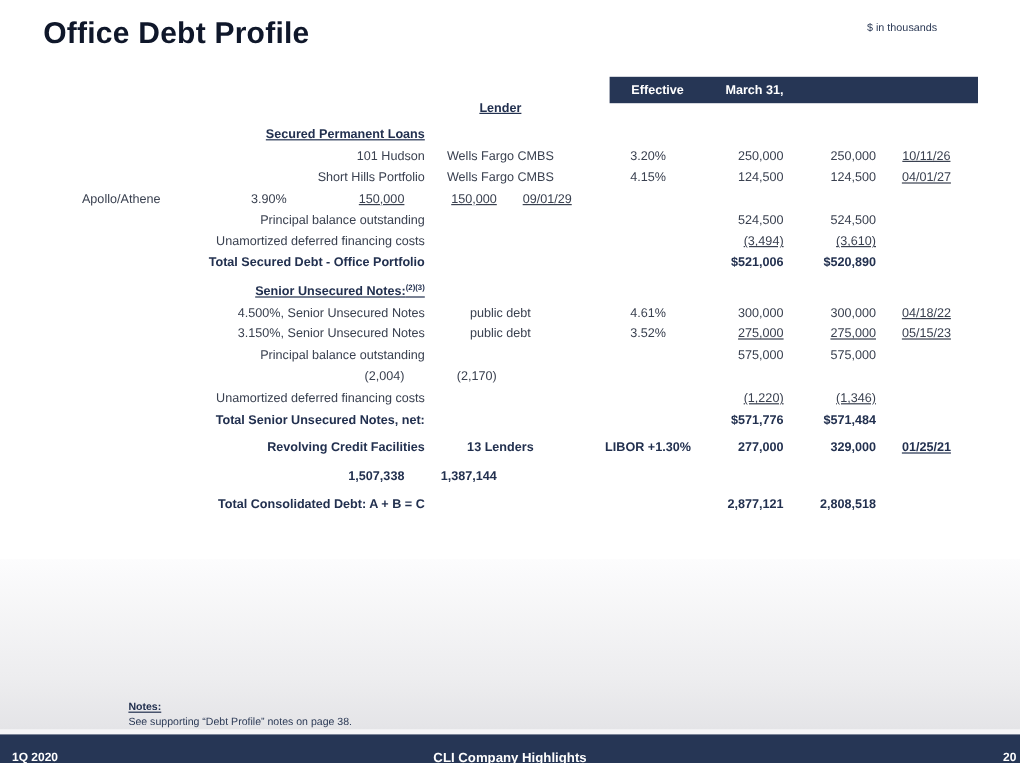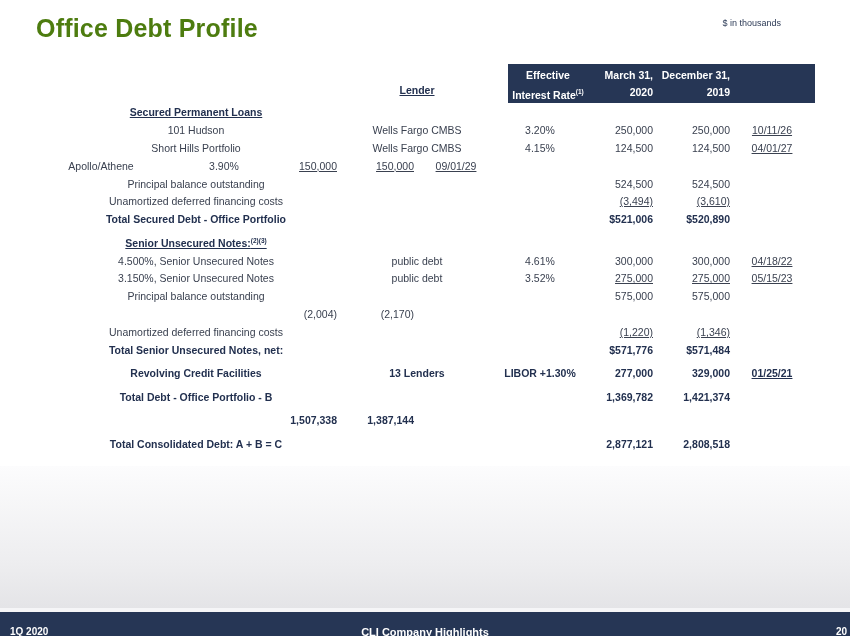--- a/index.html
+++ b/index.html
@@ -5,55 +5,55 @@
   * { margin:0; padding:0; box-sizing:border-box; }
   html,body { background:#888; }
   .slide {
     position:relative; width:850px; height:636px;
     background:#ffffff; overflow:hidden;
     font-family:"Liberation Sans", sans-serif;
     color:#3a4150;
   }
   .title {
     position:absolute; left:36px; top:14px;
-    font-size:25px; font-weight:700; color:#4d7c0f;
+    font-size:25px; font-weight:700; color:#0f172a;
     letter-spacing:0.2px;
   }
   .units {
     position:absolute; top:18px; right:69px;
     font-size:9px; color:#2c3a56;
   }
   
   .lender-head {
     position:absolute; left:354px; top:84px; width:126px;
     text-align:center; font-size:10.5px; font-weight:700;
     color:#22304f; text-decoration:underline;
   }
   .head-box {
-    position:absolute; left:508px; top:64px; width:307px; height:39px;
+    position:absolute; left:508px; top:64px; width:307px; height:22px;
     background:#263655;
   }
   .head-cell {
     position:absolute; top:0; height:100%;
     color:#ffffff; font-weight:700; font-size:10.5px;
     line-height:16.5px; padding-top:3px;
   }
   .h-rate { left:2px;  width:76px;  text-align:center; }
   .h-2020 { left:84px; width:61px;  text-align:right; }
   .h-2019 { left:150px;width:72px;  text-align:right; }
   .h-mat  { left:226px;width:74px;  text-align:center; }
   .head-cell sup { font-size:6.5px; }
   
   .tbody { position:absolute; left:38px; top:103px; width:790px; }
   .trow { display:flex; height:17.9px; align-items:center; font-size:10.5px; }
   .trow.gap { margin-top:5.5px; }
   .trow.bold { font-weight:700; color:#22304f; }
   .cell { display:block; white-space:nowrap; }
   .cell .u { text-decoration:underline; }
-  .c-label    { width:316px; text-align:center; }
+  .c-label    { width:316px; text-align:right; }
   .c-label sup{ font-size:6.5px; }
   .c-lender   { width:126px; text-align:center; }
   .c-rate     { width:120px; text-align:center; }
   .c-v2020    { width:53px;  text-align:right; }
   .c-v2019    { width:57px;  margin-left:20px; text-align:right; }
   .c-maturity { width:72px;  margin-left:6px;  text-align:center;text-decoration:underline; }
   
   .gray-band {
     position:absolute; left:0; top:466px; width:850px; height:142px;
     background:linear-gradient(180deg,#fcfcfd 0%,#ededef 70%,#e4e4e7 100%);
@@ -89,24 +89,20 @@
 
   <div class="head-box">
     <div class="head-cell h-rate">
       <span>Effective</span><br>
       <span>Interest Rate</span><sup>(1)</sup>
     </div>
     <div class="head-cell h-2020">
       <span>March 31,</span><br>
       <span>2020</span>
     </div>
-    <div class="head-cell h-2019">
-      <span>December 31,</span><br>
-      <span>2019</span>
-    </div>
   </div>
 
   <div class="tbody">
       <div class="trow bold">
         <span class="cell c-label"><span class="u">Secured Permanent Loans</span></span>
         <span class="cell c-lender"><span></span></span>
         <span class="cell c-rate"><span></span></span>
         <span class="cell c-v2020"><span></span></span>
         <span class="cell c-v2019"><span></span></span>
         <span class="cell c-maturity"><span></span></span>
@@ -215,47 +211,43 @@
       </div>
       <div class="trow gap bold">
         <span class="cell c-label"><span>Revolving Credit Facilities</span></span>
         <span class="cell c-lender"><span>13 Lenders</span></span>
         <span class="cell c-rate"><span>LIBOR +1.30%</span></span>
         <span class="cell c-v2020"><span>277,000</span></span>
         <span class="cell c-v2019"><span>329,000</span></span>
         <span class="cell c-maturity"><span>01/25/21</span></span>
       </div>
       <div class="trow gap bold">
-        <span class="cell c-label"><span>Total Debt - Office Portfolio - B</span></span>
-        <span class="cell c-lender"><span></span></span>
-        <span class="cell c-rate"><span></span></span>
-        <span class="cell c-v2020"><span>1,369,782</span></span>
-        <span class="cell c-v2019"><span>1,421,374</span></span>
-        <span class="cell c-maturity"><span></span></span>
-      </div>
-      <div class="trow gap bold">
         <span class="cell c-lender"><span></span></span>
         <span class="cell c-rate"><span></span></span>
         <span class="cell c-v2020"><span>1,507,338</span></span>
         <span class="cell c-v2019"><span>1,387,144</span></span>
         <span class="cell c-maturity"><span></span></span>
       </div>
       <div class="trow gap bold">
         <span class="cell c-label"><span>Total Consolidated Debt: A + B = C</span></span>
         <span class="cell c-lender"><span></span></span>
         <span class="cell c-rate"><span></span></span>
         <span class="cell c-v2020"><span>2,877,121</span></span>
         <span class="cell c-v2019"><span>2,808,518</span></span>
         <span class="cell c-maturity"><span></span></span>
       </div>
     </div>
 
   <div class="gray-band"></div>
   <div class="light-strip"></div>
 
+  <div class="notes">
+    <span class="notes-heading">Notes:</span>
+    <span class="notes-text">See supporting “Debt Profile” notes on page 38.</span>
+  </div>
 
   <div class="footer-bar">
     <span class="footer-left">1Q 2020</span>
     <span class="footer-center">CLI Company Highlights</span>
     <span class="footer-right">20</span>
   </div>
 
 </div>
 
 </body></html>

